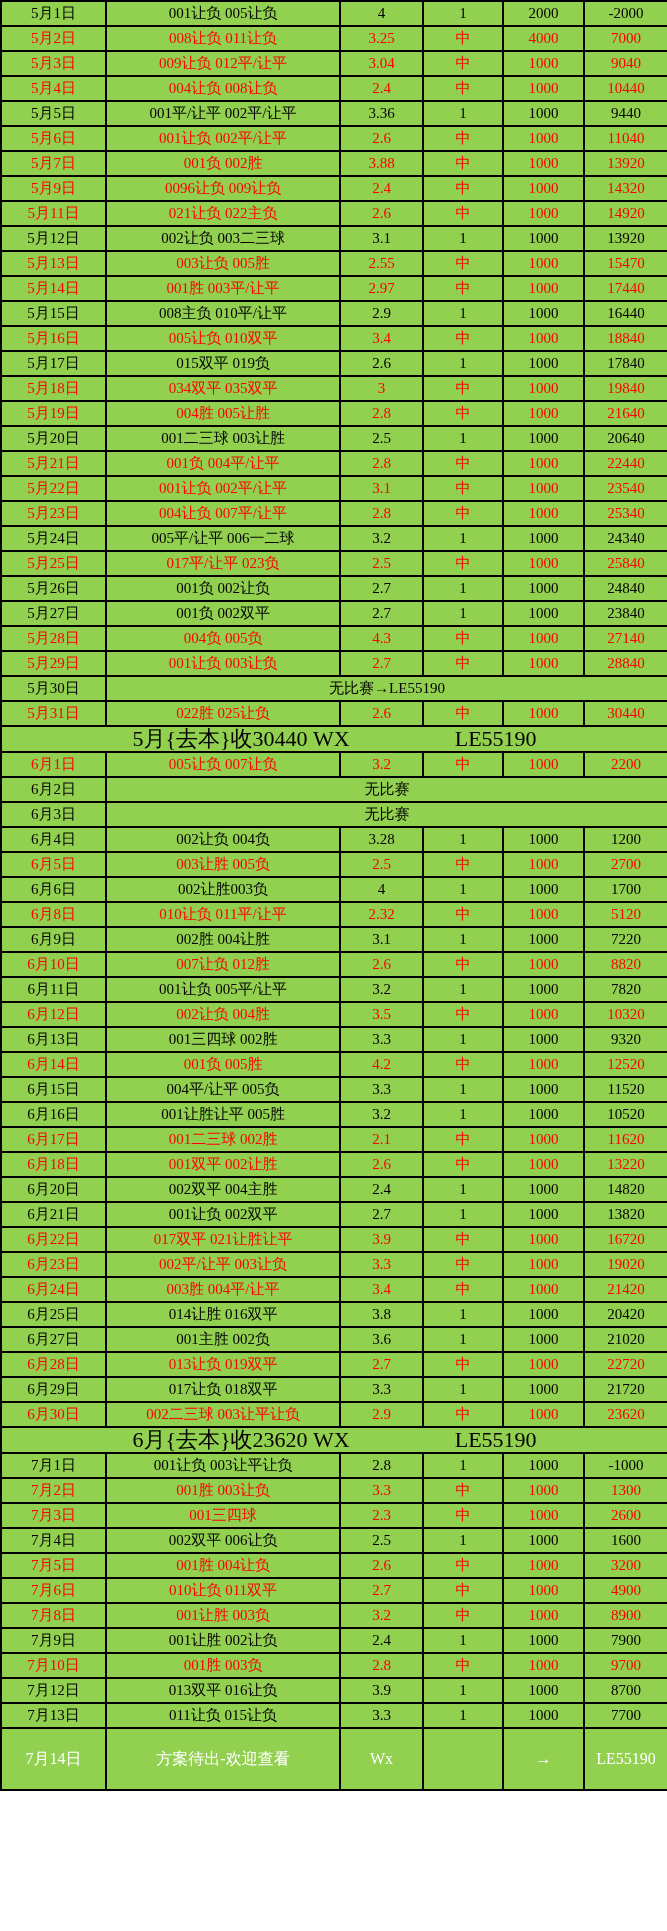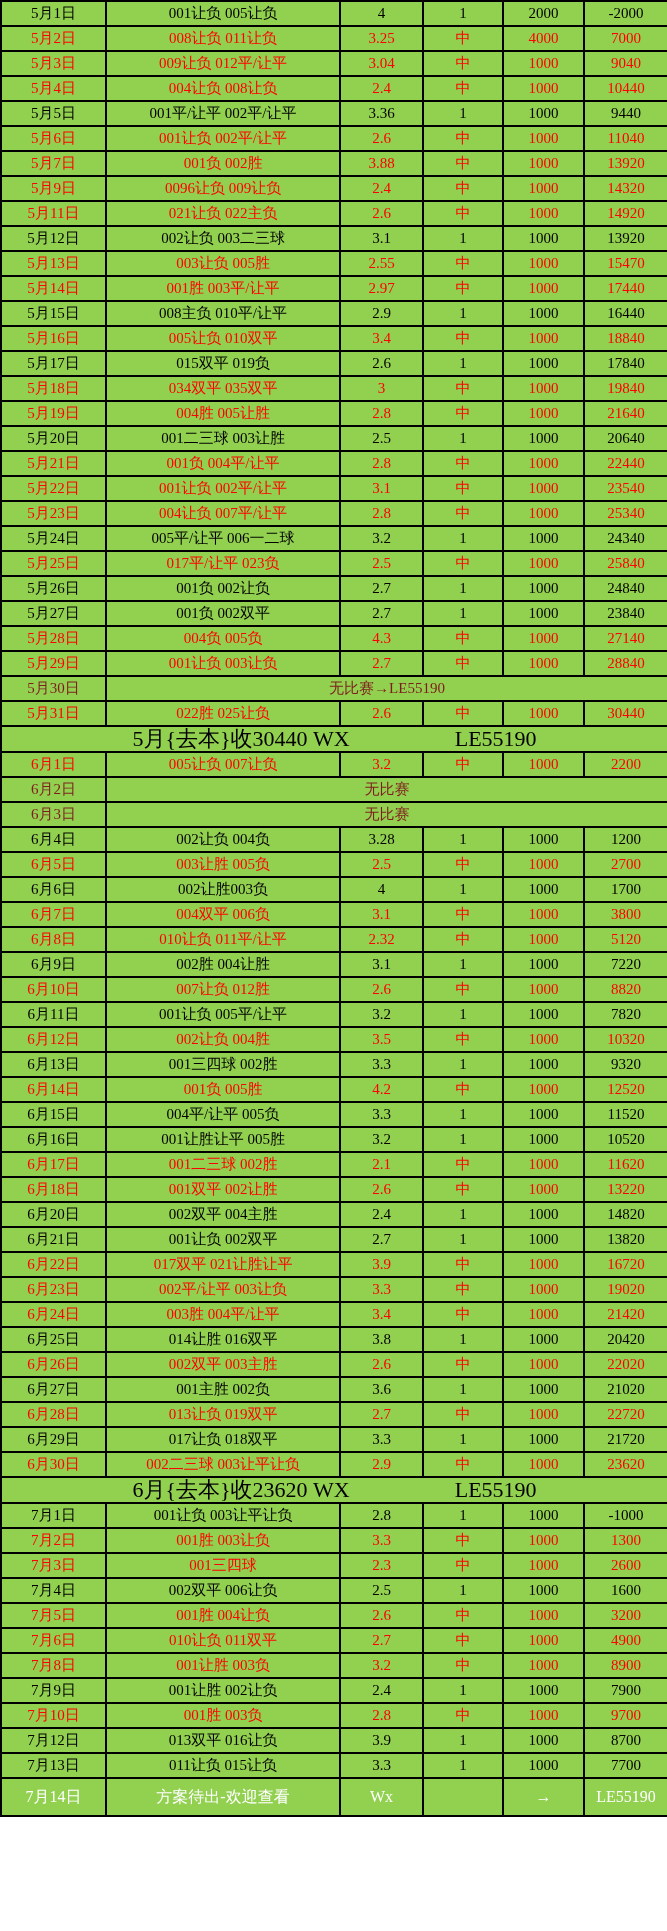--- a/index.html
+++ b/index.html
@@ -15,24 +15,24 @@
     text-align:center;
     vertical-align:middle;
     padding:0;
     overflow:hidden;
     white-space:nowrap;
     font-size:15px;
     line-height:1;
   }
   tr.bet, tr.notice{height:25px;}
   tr.month{height:26px;}
-  tr.footer{height:38px;}
+  tr.footer{height:62px;}
   tr.win td{color:#FF0000;}
   tr.lose td{color:#000000;}
-  tr.notice td{color:#7f1d1d;}
+  tr.notice td{color:#000000;}
   tr.month td{color:#000000;font-size:22px;}
   tr.footer td{color:#FFFFFF;font-size:16px;}
   .month-inner{
     display:flex;
     justify-content:center;
     align-items:center;
     gap:105px;
   }
   col.c-date{width:105px;}
   col.c-picks{width:234px;}
@@ -325,28 +325,20 @@
         </tr>
         <tr class="bet lose">
           <td>6月6日</td>
           <td>002让胜003负</td>
           <td>4</td>
           <td>1</td>
           <td>1000</td>
           <td>1700</td>
         </tr>
         <tr class="bet win">
-          <td>6月7日</td>
-          <td>004双平 006负</td>
-          <td>3.1</td>
-          <td>中</td>
-          <td>1000</td>
-          <td>3800</td>
-        </tr>
-        <tr class="bet win">
           <td>6月8日</td>
           <td>010让负 011平/让平</td>
           <td>2.32</td>
           <td>中</td>
           <td>1000</td>
           <td>5120</td>
         </tr>
         <tr class="bet lose">
           <td>6月9日</td>
           <td>002胜 004让胜</td>
@@ -467,28 +459,20 @@
           <td>1000</td>
           <td>21420</td>
         </tr>
         <tr class="bet lose">
           <td>6月25日</td>
           <td>014让胜 016双平</td>
           <td>3.8</td>
           <td>1</td>
           <td>1000</td>
           <td>20420</td>
-        </tr>
-        <tr class="bet win">
-          <td>6月26日</td>
-          <td>002双平 003主胜</td>
-          <td>2.6</td>
-          <td>中</td>
-          <td>1000</td>
-          <td>22020</td>
         </tr>
         <tr class="bet lose">
           <td>6月27日</td>
           <td>001主胜 002负</td>
           <td>3.6</td>
           <td>1</td>
           <td>1000</td>
           <td>21020</td>
         </tr>
         <tr class="bet win">

